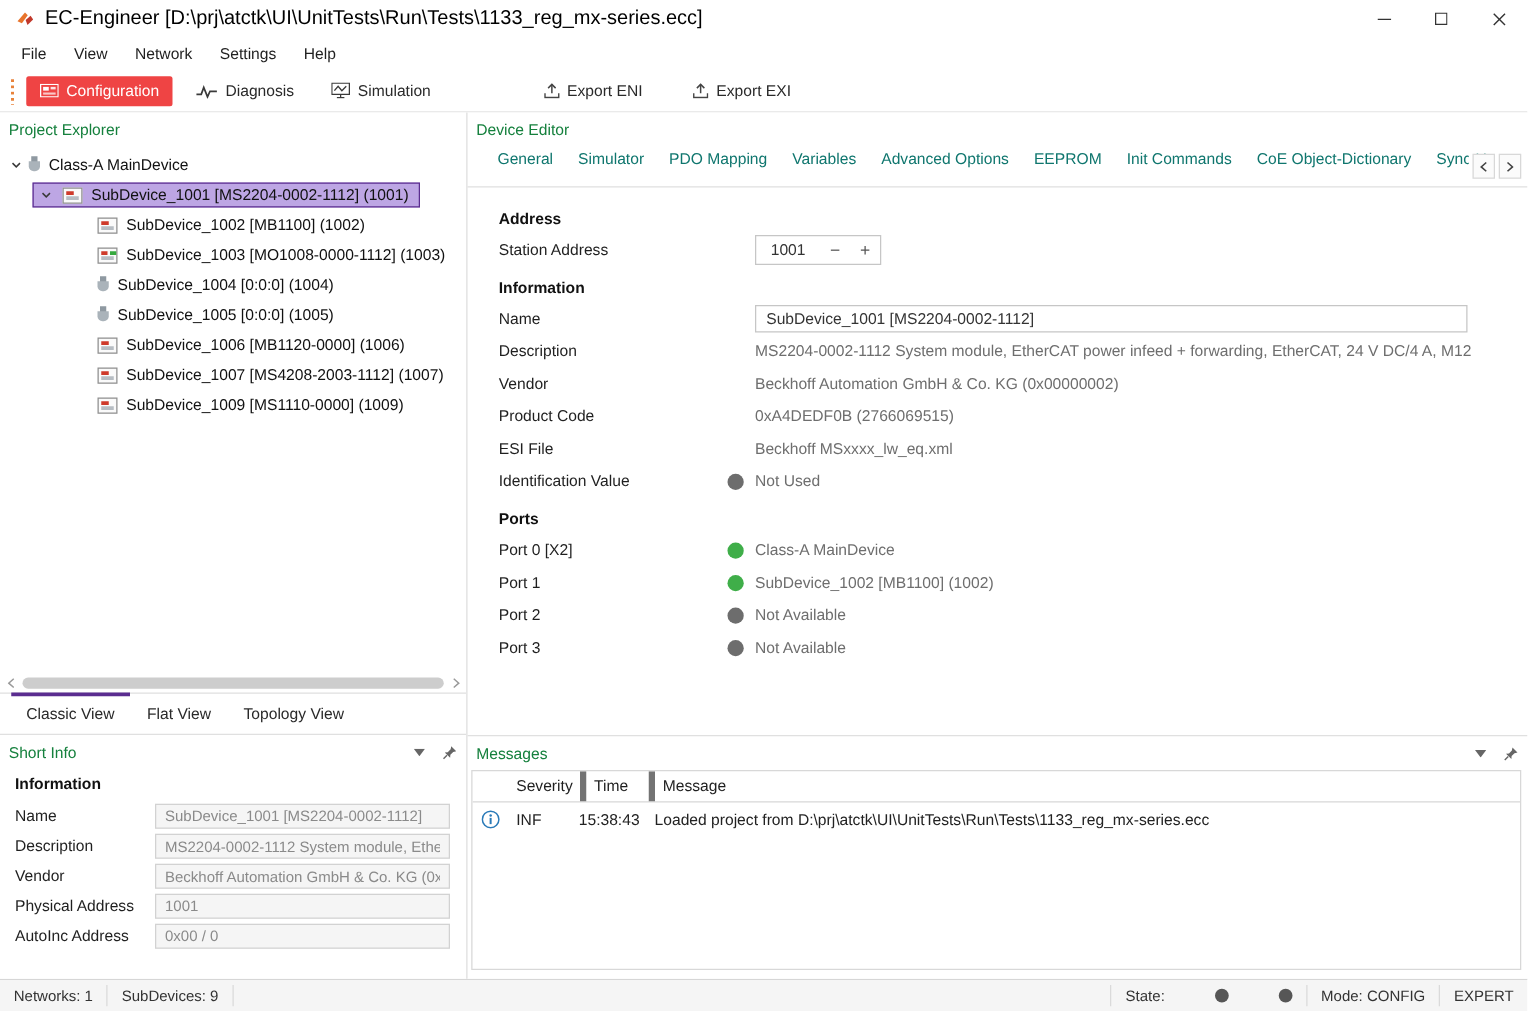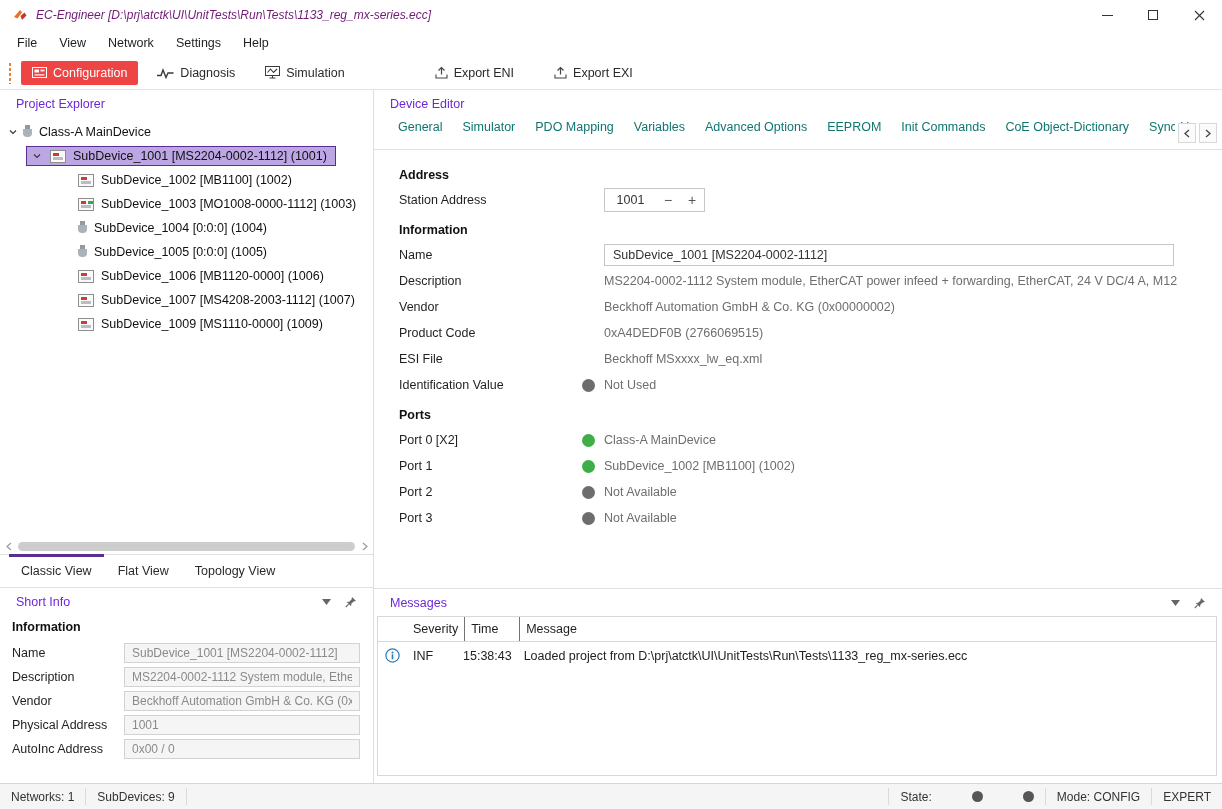--- a/index.html
+++ b/index.html
@@ -2,21 +2,21 @@
 <html><head>
 <meta charset="utf-8">
 <style>
   * { box-sizing: border-box; margin: 0; padding: 0; }
   html,body { width:1222px; height:809px; overflow:hidden; }
   body { font-family:"Liberation Sans", sans-serif; font-size:12.5px; color:#1f1f1f; background:#fff; }
 
   
   .titlebar { height:30px; display:flex; align-items:center; background:#fff; }
   .tb-icon { margin:0 8px 0 12px; display:flex; }
-  .tb-title { flex:1; font-size:12px; color:#701a75; white-space:nowrap;font-style:italic; }
+  .tb-title { flex:1; font-size:16px; color:#000000; white-space:nowrap; }
   .win-controls { display:flex; height:30px; }
   .win-btn { width:46px; height:30px; display:flex; align-items:center; justify-content:center; }
 
   
   .menubar { height:26px; display:flex; align-items:center; padding-left:6px; background:#fff; }
   .menu-item { padding:4px 11px; cursor:default; }
 
   
   .toolbar { height:34px; border-bottom:1px solid #e3e3e3; display:flex; align-items:center; padding-left:5px; background:#fff; }
   .grip { width:4px; height:22px; margin:0 9px 0 3px;
@@ -25,21 +25,21 @@
   .mode-btn { display:flex; align-items:center; gap:6px; padding:5px 11px; border-radius:2px; margin-right:8px; color:#2a2a2a; }
   .mode-btn.active { background:#ef4444; color:#fff; }
   .export-btn { display:flex; align-items:center; gap:6px; padding:5px 9px; color:#2a2a2a; margin-right:22px; }
   .export-group { margin-left:62px; display:flex; }
 
   
   .main { display:flex; height:693px; }
   .left { width:373px; flex:0 0 373px; display:flex; flex-direction:column; background:#fff; }
   .right { flex:1; min-width:0; border-left:1px solid #dedede; display:flex; flex-direction:column; background:#fff; }
 
-  .panel-header { height:26px; display:flex; align-items:center; padding:2px 16px 0; color:#6d28d9; flex:0 0 26px; }
+  .panel-header { height:26px; display:flex; align-items:center; padding:2px 7px 0; color:#15803d; flex:0 0 26px; }
   .panel-header .spacer { flex:1; }
   .ph-icon-btn { margin-left:14px; display:flex; align-items:center; }
 
   
   .tree { flex:1; overflow:hidden; padding-top:4px; }
   .tree-row { height:24px; display:flex; align-items:center; }
   .tree-row.lvl0 { padding-left:6px; }
   .tree-row.lvl1 { padding-left:26px; }
   .tree-row.lvl2 { padding-left:74px; }
   .tree-content { display:flex; align-items:center; gap:7px; padding:2px 8px 2px 3px; border:1px solid transparent; }
@@ -94,21 +94,21 @@
   .dot-gray { background:#6d6d6d; }
   .name-input { width:570px; height:22px; border:1px solid #c6c6c6; font-family:inherit; font-size:12.5px; color:#333; padding:2px 8px; }
   .spinner { width:101px; height:24px; border:1px solid #c6c6c6; display:flex; align-items:center; }
   .spin-value { flex:1; text-align:center; color:#333; }
   .spin-btn { width:24px; text-align:center; color:#555; font-size:14px; line-height:22px; background:transparent; border:0; font-family:inherit; }
 
   
   .messages { height:195px; flex:0 0 195px; border-top:1px solid #e0e0e0; display:flex; flex-direction:column; }
   .msg-table { flex:1; margin:1px 5px 7px 3px; border:1px solid #d8d8d8; display:flex; flex-direction:column; overflow:hidden; }
   .msg-thead { display:flex; height:25px; border-bottom:1px solid #d8d8d8; align-items:stretch; color:#1f1f1f; }
-  .mth { display:flex; align-items:center; padding:0 6px; border-right:1px solid #737373; }
+  .mth { display:flex; align-items:center; padding:0 6px; border-right:5px solid #737373; }
   .mth.c-icon { flex:0 0 29px; border-right:0; }
   .mth.c-sev { flex:0 0 50px; }
   .mth.c-time { flex:0 0 55px; }
   .mth.c-msg { flex:1; border-right:0; }
   .msg-row { display:flex; align-items:center; height:27px; color:#222; }
   .mtc { padding:0 6px; white-space:nowrap; }
   .mtc.c-icon { flex:0 0 29px; display:flex; justify-content:center; padding:0; }
   .mtc.c-sev { flex:0 0 50px; }
   .mtc.c-time { flex:0 0 55px; }
   .mtc.c-msg { flex:1; overflow:hidden; }

